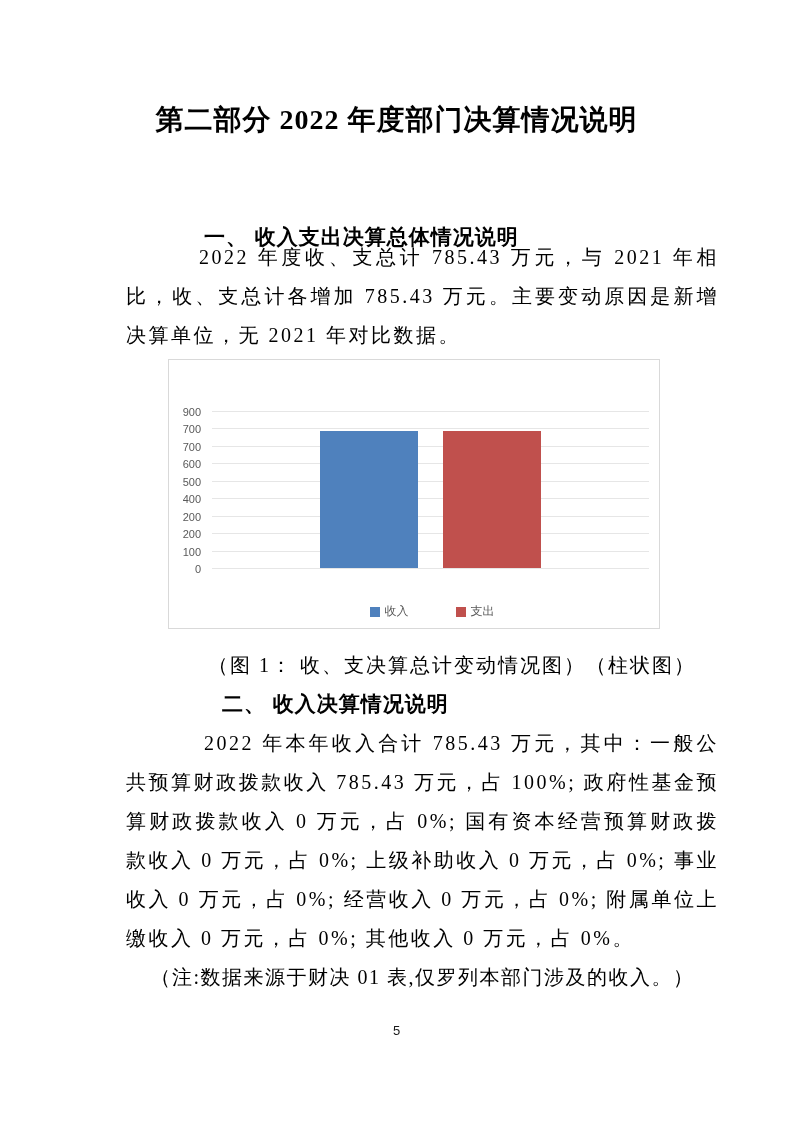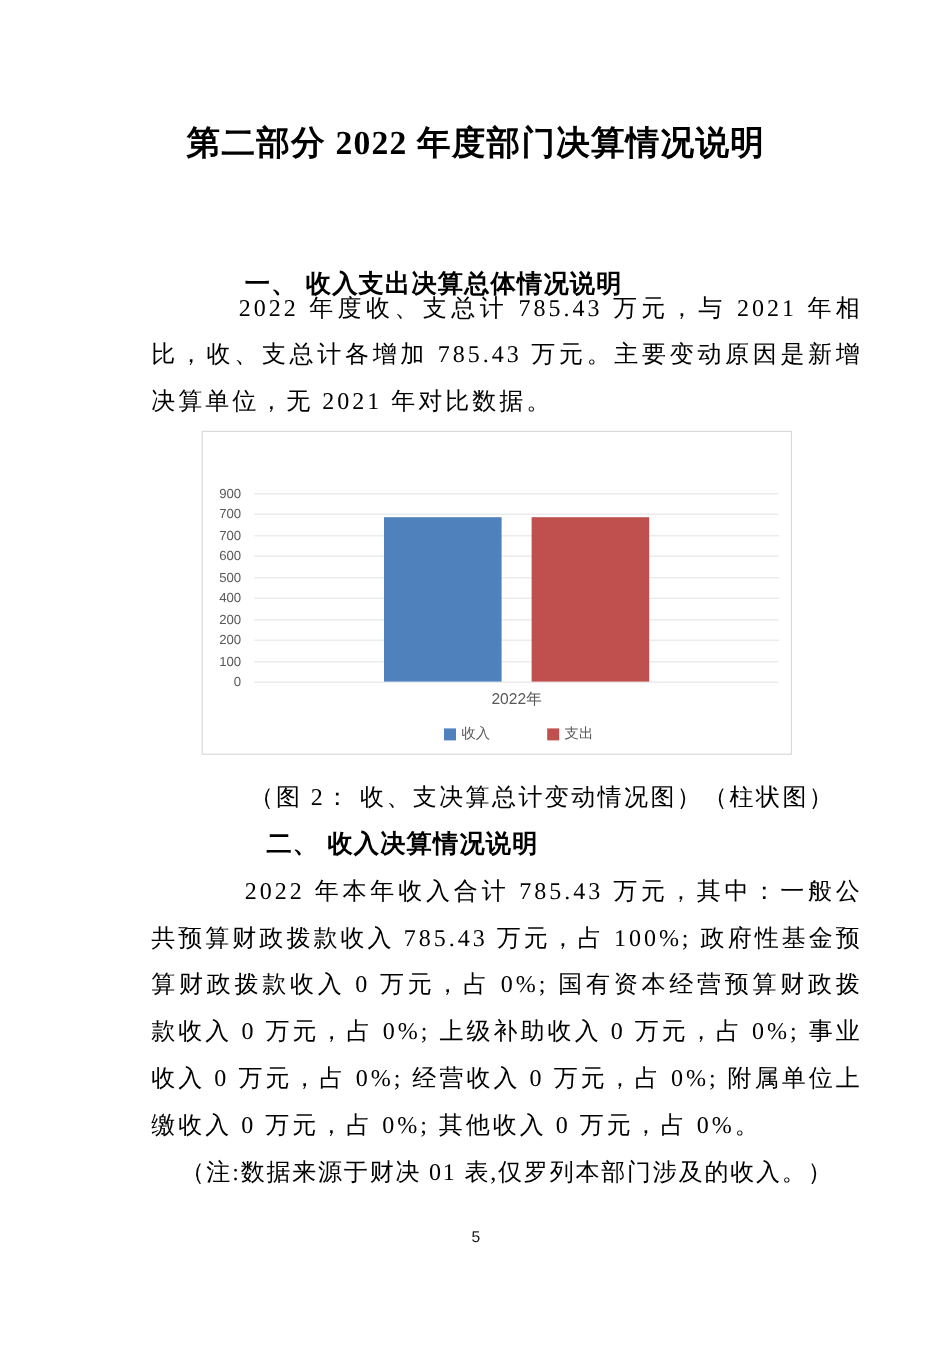--- a/index.html
+++ b/index.html
@@ -113,34 +113,33 @@
         <div class="gridline" style="bottom: 52.3333px; background: rgb(230, 230, 230);"></div>
         <div class="gridline" style="bottom: 69.7778px; background: rgb(230, 230, 230);"></div>
         <div class="gridline" style="bottom: 87.2222px; background: rgb(230, 230, 230);"></div>
         <div class="gridline" style="bottom: 104.667px; background: rgb(230, 230, 230);"></div>
         <div class="gridline" style="bottom: 122.111px; background: rgb(230, 230, 230);"></div>
         <div class="gridline" style="bottom: 139.556px; background: rgb(230, 230, 230);"></div>
         <div class="gridline" style="bottom: 157px; background: rgb(230, 230, 230);"></div>
         <div class="bar" style="left: 108px; width: 98px; height: 137.014px; background: rgb(79, 129, 189);"></div>
         <div class="bar" style="left: 231px; width: 98px; height: 137.014px; background: rgb(192, 80, 77);"></div>
       </div>
-    <div class="chart-xlabel">2022年</div>
     <div class="chart-legend">
         <div class="legend-item">
           <span class="swatch" style="background: rgb(79, 129, 189);"></span>
           <span>收入</span>
         </div>
         <div class="legend-item">
           <span class="swatch" style="background: rgb(192, 80, 77);"></span>
           <span>支出</span>
         </div>
       </div>
   </div>
 
-  <p class="fig-caption">（图 2： 收、支决算总计变动情况图）（柱状图）</p>
+  <p class="fig-caption">（图 1： 收、支决算总计变动情况图）（柱状图）</p>
 
   <h2 class="sec-heading" id="heading-two">二、 收入决算情况说明</h2>
 
   <div class="para2-wrap">
     <p class="flow-para">2022 年本年收入合计 785.43 万元，其中：一般公共预算财政拨款收入 785.43 万元，占 100%; 政府性基金预算财政拨款收入 0 万元，占 0%; 国有资本经营预算财政拨款收入 0 万元，占 0%; 上级补助收入 0 万元，占 0%; 事业收入 0 万元，占 0%; 经营收入 0 万元，占 0%; 附属单位上缴收入 0 万元，占 0%; 其他收入 0 万元，占 0%。</p>
     <p class="note-line">（注:数据来源于财决 01 表,仅罗列本部门涉及的收入。）</p>
   </div>
 
   <div class="page-number">5</div>
 

